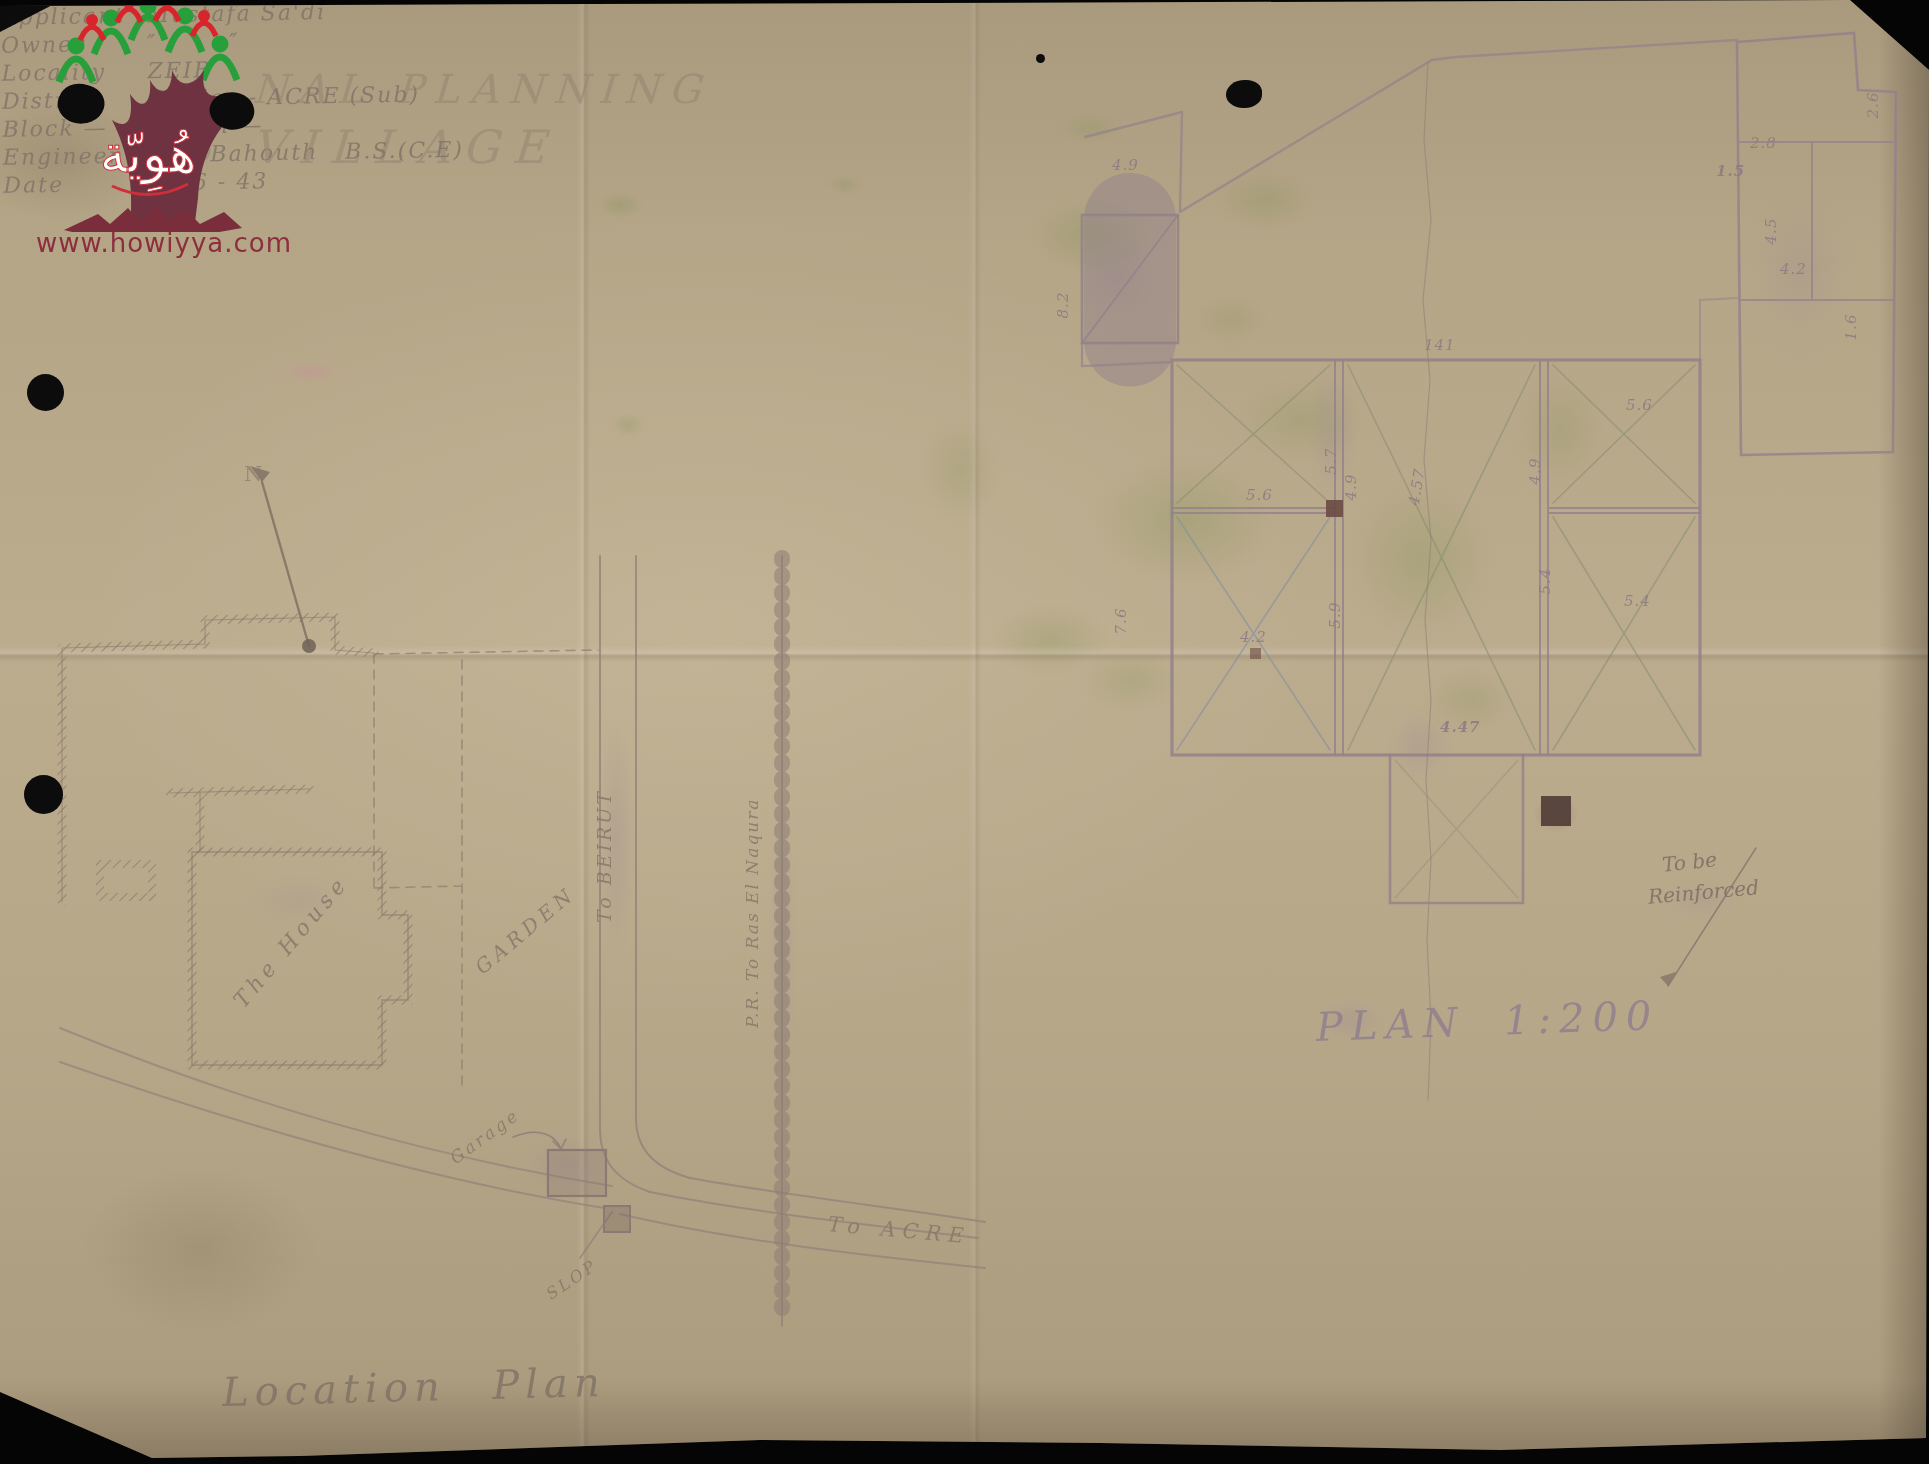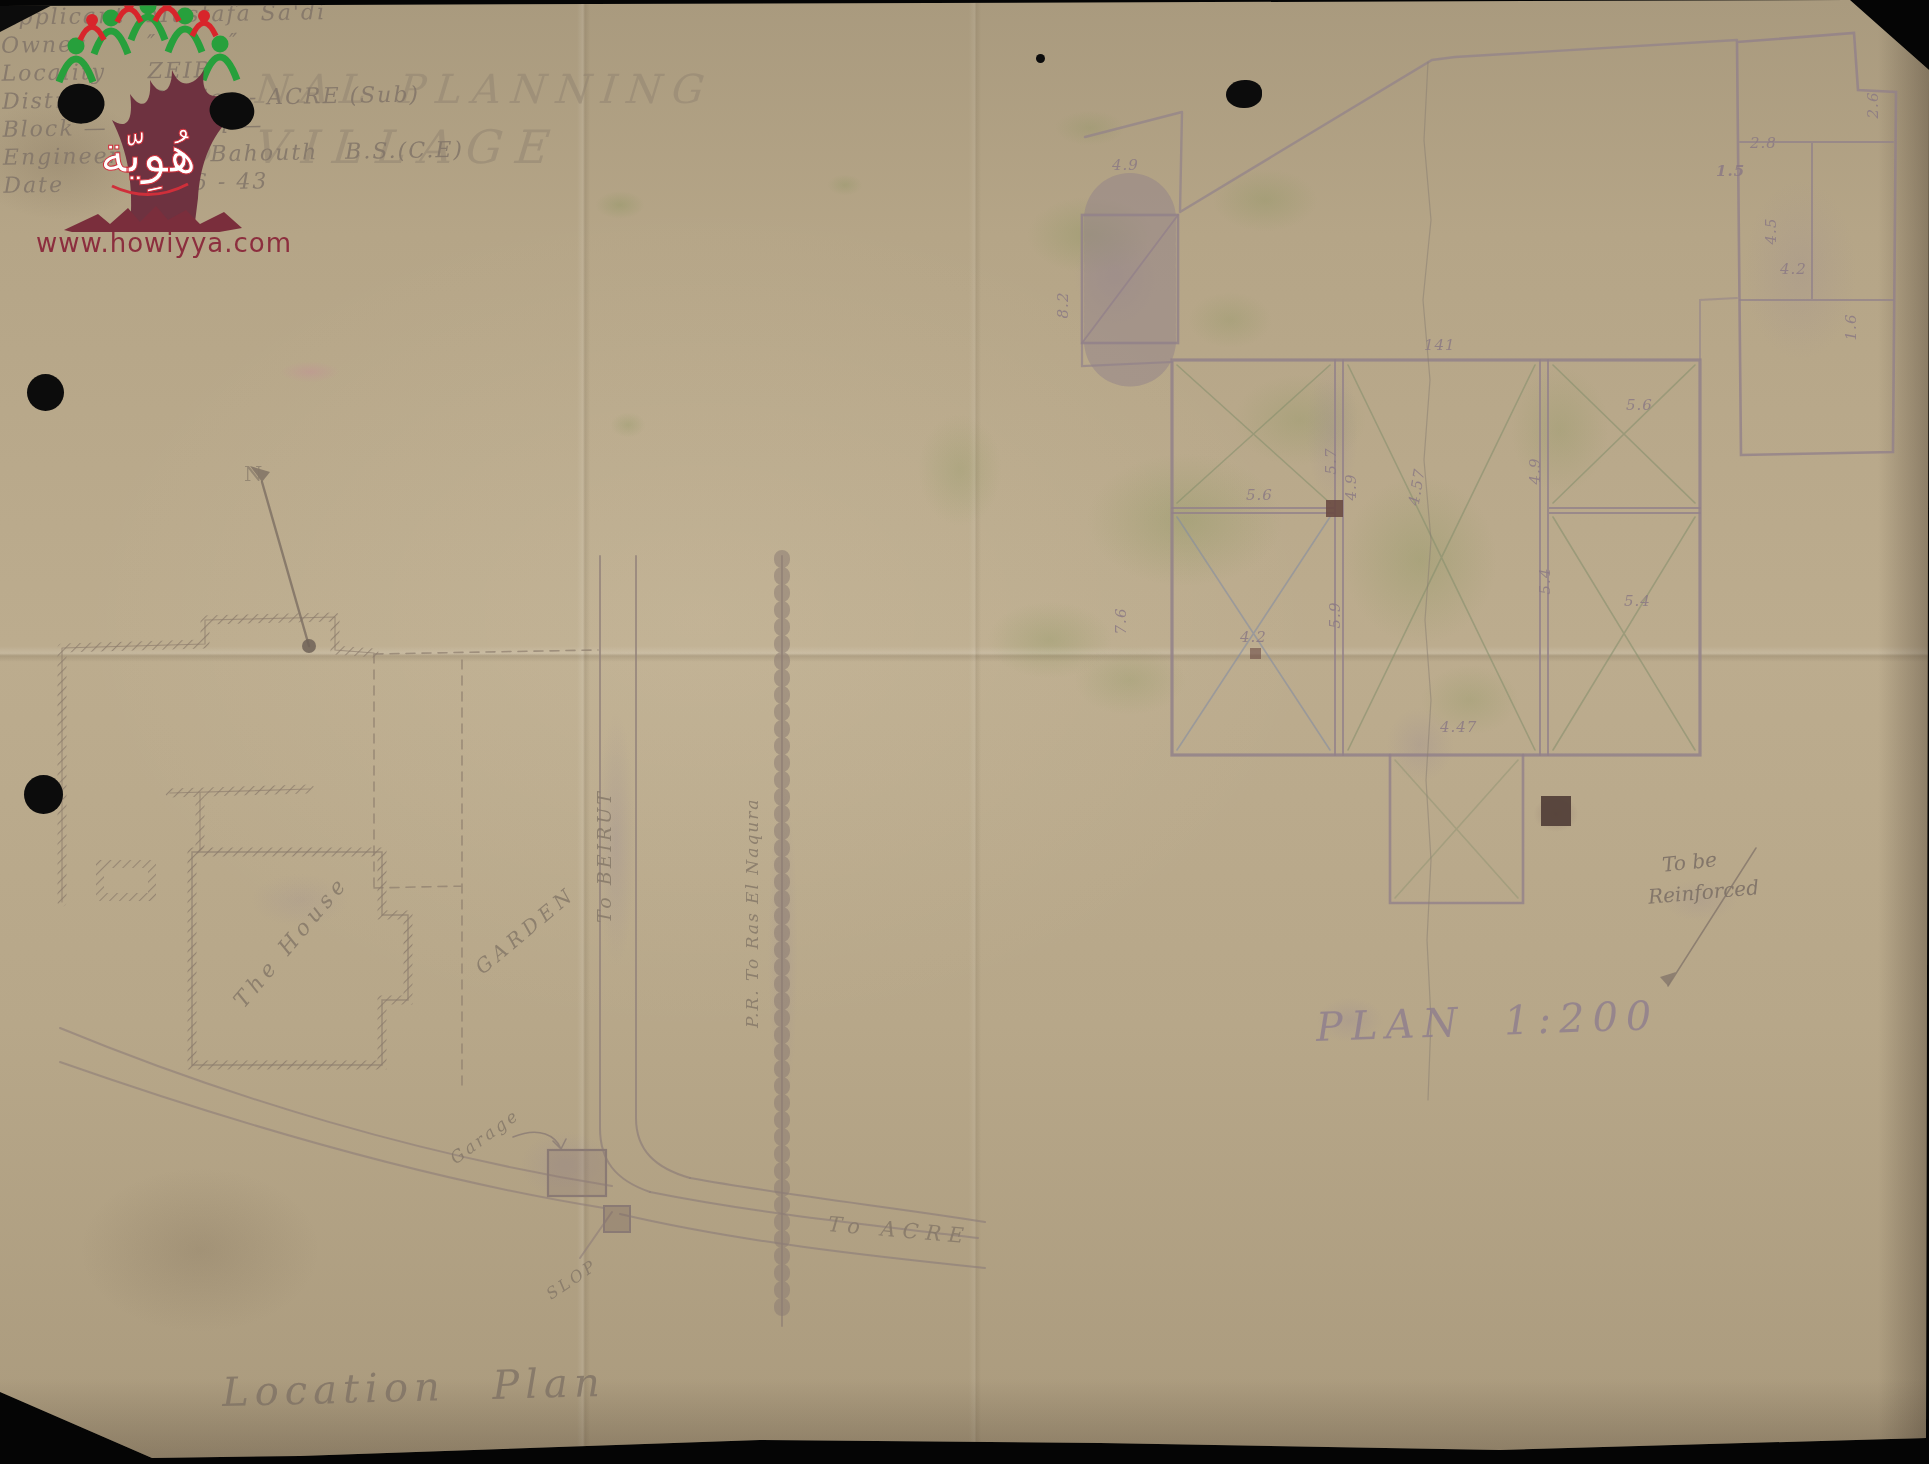--- a/index.html
+++ b/index.html
@@ -235,21 +235,21 @@
         <span class="dim" style="left: 1246px; top: 486px;">5.6</span>
         <span class="dim" style="left: 1626px; top: 396px;">5.6</span>
         <span class="dim" style="left: 1318px; top: 452px; transform: rotate(-90deg);">5.7</span>
         <span class="dim" style="left: 1338px; top: 478px; transform: rotate(-90deg);">4.9</span>
         <span class="dim" style="left: 1398px; top: 478px; transform: rotate(-80deg);">4.57</span>
         <span class="dim" style="left: 1522px; top: 462px; transform: rotate(-90deg);">4.9</span>
         <span class="dim" style="left: 1240px; top: 628px;">4.2</span>
         <span class="dim" style="left: 1322px; top: 606px; transform: rotate(-90deg);">5.9</span>
         <span class="dim" style="left: 1532px; top: 572px; transform: rotate(-90deg);">5.4</span>
         <span class="dim" style="left: 1624px; top: 592px;">5.4</span>
-        <span class="dim" style="left: 1440px; top: 718px;">4.47</span>
+        <span class="dim" style="left: 1440px; top: 718px; font-weight: bold;">4.47</span>
         <span class="dim" style="left: 1108px; top: 612px; transform: rotate(-90deg);">7.6</span>
         <span class="dim" style="left: 1750px; top: 134px;">2.8</span>
         <span class="dim" style="left: 1716px; top: 162px; font-weight: bold;">1.5</span>
         <span class="dim" style="left: 1758px; top: 222px; transform: rotate(-90deg);">4.5</span>
         <span class="dim" style="left: 1780px; top: 260px;">4.2</span>
         <span class="dim" style="left: 1838px; top: 318px; transform: rotate(-90deg);">1.6</span>
         <span class="dim" style="left: 1860px; top: 96px; transform: rotate(-90deg);">2.6</span>
       </div>
 
   <svg id="logo" viewBox="0 0 232 232">

